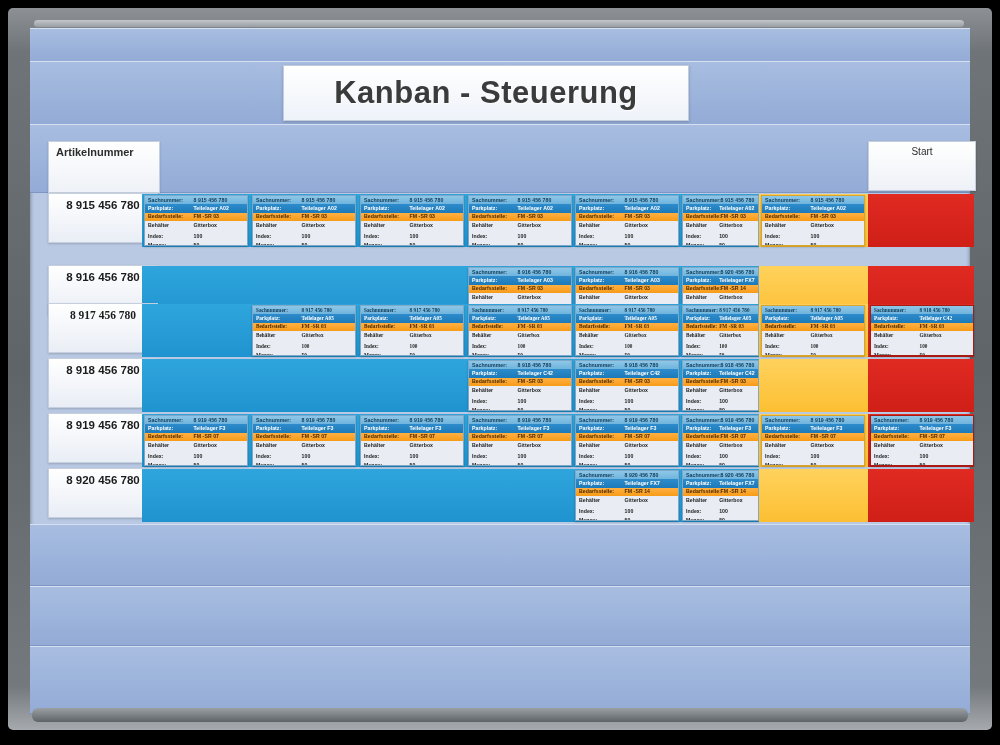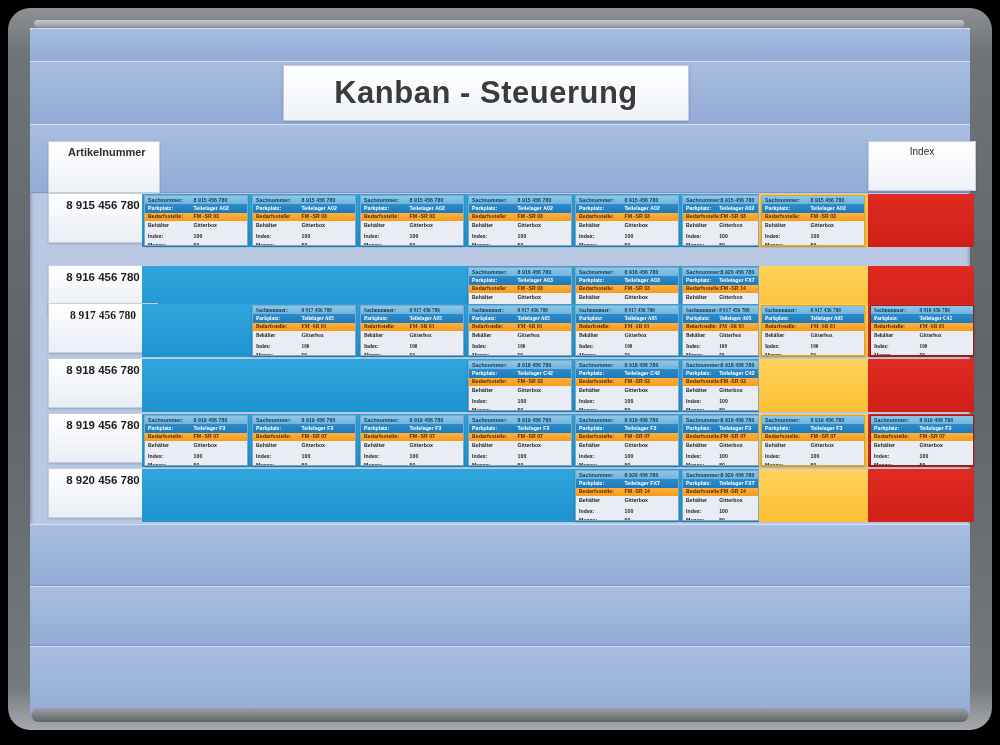--- a/index.html
+++ b/index.html
@@ -1,21 +1,21 @@
 <!DOCTYPE html>
 <html><head>
 <meta charset="utf-8">
 <style>
   html,body{margin:0;padding:0;background:#000;}
   body{width:1000px;height:745px;overflow:hidden;font-family:"Liberation Sans",sans-serif;}
 
   
   #board-frame{
     position:absolute;left:8px;top:8px;width:984px;height:722px;
-    border-radius:22px;
+    border-radius:5px;
     background:linear-gradient(180deg,#8d9195 0%,#6f7478 6%,#5f6468 50%,#74797d 94%,#a6aaae 100%);
     box-shadow:0 6px 18px rgba(0,0,0,.75);
   }
   #frame-inner{
     position:absolute;left:22px;top:20px;width:940px;height:664px;
     background:#b9c9e4;
     box-shadow:inset 0 0 4px rgba(0,0,0,.45);
   }
   #frame-top-highlight{
     position:absolute;left:26px;top:12px;width:930px;height:7px;
@@ -42,21 +42,21 @@
   #title-text{font-size:31px;font-weight:bold;color:#3b3b3b;letter-spacing:.5px;
     text-shadow:1px 1px 0 rgba(255,255,255,.8);}
 
   
   .hdr-card{position:absolute;top:113px;height:48px;
     background:linear-gradient(180deg,#ffffff,#eef1f7);
     border:1px solid #c6cfdd;box-shadow:0 1px 2px rgba(0,0,0,.18);}
   .hdr-card .hdr-label{display:block;text-align:center;margin-top:4px;
     font-size:10px;color:#2d2d2d;}
   #hdr-artikelnummer{left:18px;width:110px;height:50px;}
-  #hdr-artikelnummer .hdr-label{text-align:left;margin-left:19px;font-size:11px;font-weight:bold;}
+  #hdr-artikelnummer .hdr-label{text-align:left;margin-left:7px;font-size:11px;font-weight:bold;}
   #hdr-start{left:729px;width:106px;}
   #hdr-eilt{left:838px;width:106px;}
 
   
   .row{position:absolute;left:0;width:940px;height:54px;}
   .row-label{
     position:absolute;left:18px;top:0;width:110px;height:50px;
     background:linear-gradient(180deg,#ffffff,#e9edf5);
     border:1px solid #c6cfdd;box-shadow:0 1px 2px rgba(0,0,0,.18);
     display:flex;align-items:flex-start;justify-content:center;padding-top:5px;
@@ -107,21 +107,21 @@
     <div id="title-plate">
       <span id="title-text">Kanban - Steuerung</span>
     </div>
 
     <div class="panel" id="panel-header" style="top:96px;height:67px;"></div>
 
     <div class="hdr-card" id="hdr-artikelnummer">
       <span class="hdr-label">Artikelnummer</span>
     </div>
     <div class="hdr-card" id="hdr-eilt">
-      <span class="hdr-label">Index</span>
+      <span class="hdr-label">Start</span>
     </div>
 
     <div id="rows-host">
         <div class="row" style="top: 165px;">
           <div class="row-label">
             <span>8 915 456 780</span>
           </div>
           <div class="slot blue" style="left: 112px; width: 108px;"></div>
           <div class="kcard" style="left: 114px; width: 104px;">
             <div class="krow r-sach">

